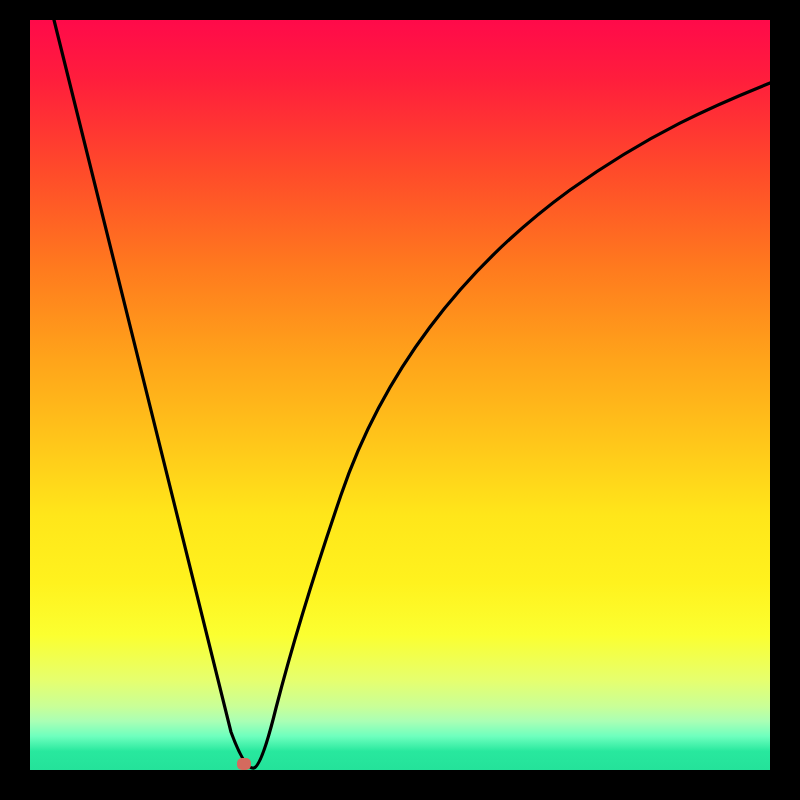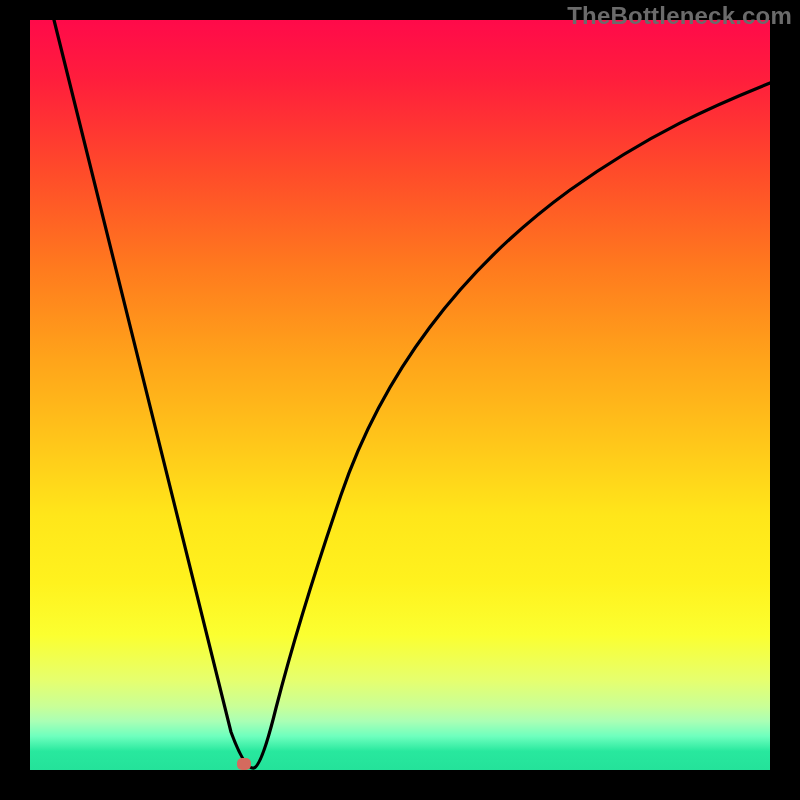--- a/index.html
+++ b/index.html
@@ -69,14 +69,13 @@
                Q 215 750 224 748
                Q 232 745 246 688
                Q 270 595 311 475
                C 352 355 430 250 540 170
                C 620 113 685 85 740 63" fill="none" stroke="#000" stroke-width="3.2" stroke-linecap="round"></path>
     </svg>
 
     <div class="marker" style="left: 207px; top: 738px;"></div>
   </div>
 
-  <div class="watermark">TheBottleneck.com</div>
 </div>
 
 </body></html>

